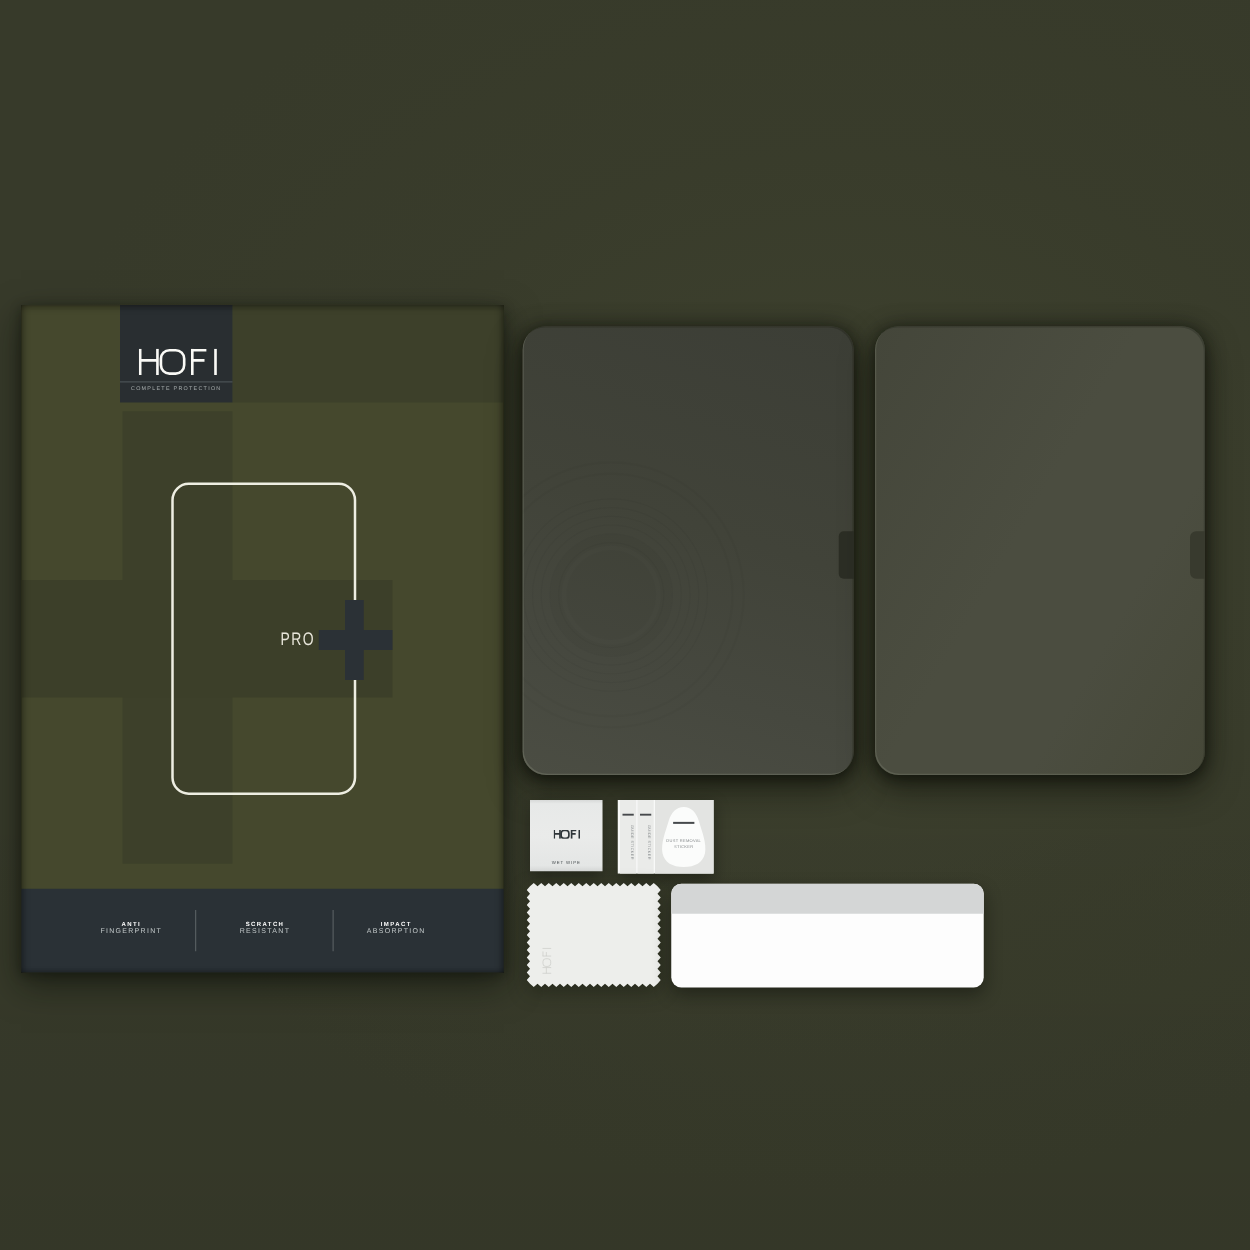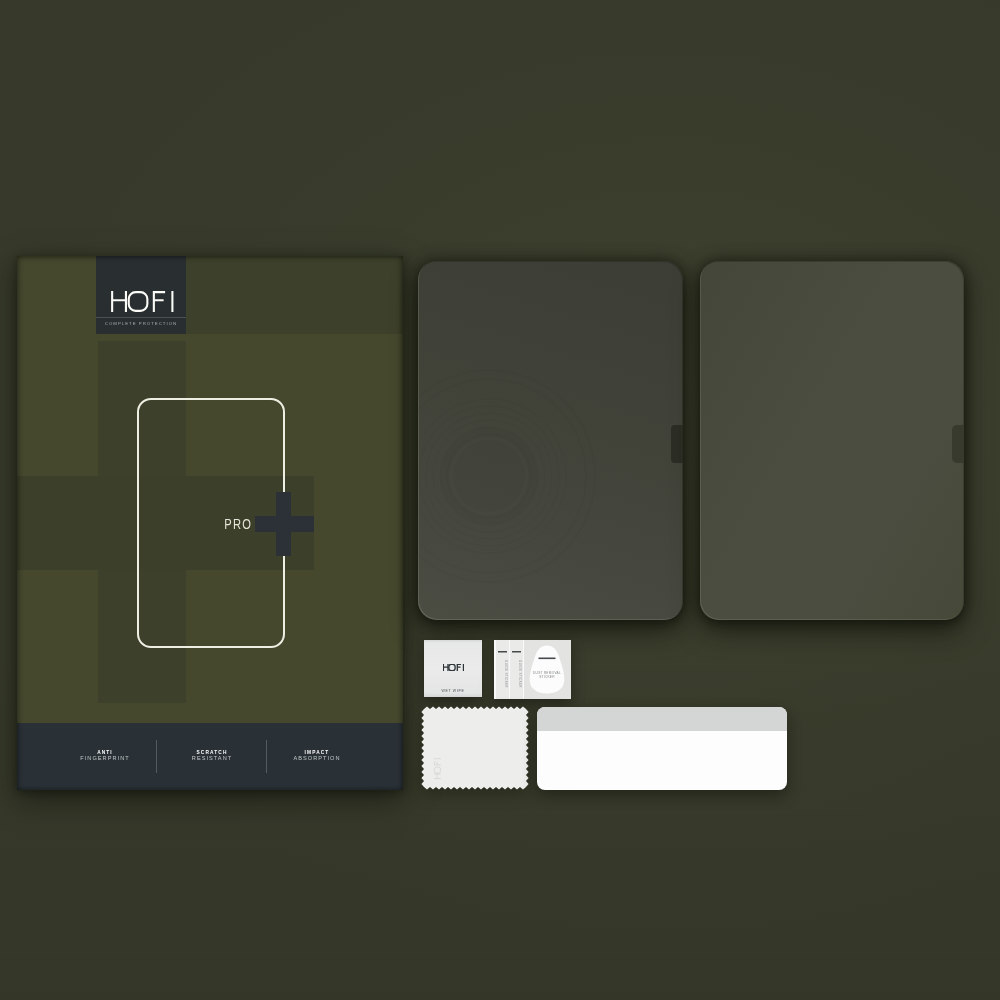--- a/index.html
+++ b/index.html
@@ -9,21 +9,21 @@
     background:
       radial-gradient(88% 70% at 67% 43%, rgba(74,78,54,.4) 0%, rgba(64,67,47,.2) 45%, rgba(0,0,0,0) 75%),
       radial-gradient(150% 130% at 50% 45%, rgba(0,0,0,0) 55%, rgba(0,0,0,.13) 100%),
       linear-gradient(180deg, rgba(0,0,0,0) 60%, rgba(0,0,0,.05) 100%),
       #373a2a;}
 </style>
 </head>
 <body>
 <div id="page">
 
-  <div class="abs" id="box" style="left:17px;top:256px;width:386px;height:534px;background:#45482d;
+  <div class="abs" id="box" style="left:17px;top:244px;width:386px;height:534px;background:#45482d;
        box-shadow:0 10px 26px rgba(10,12,7,.55), 0 2px 8px rgba(10,12,7,.4);">
     <div class="abs" style="left:0;top:0;right:0;bottom:0;
          box-shadow:inset 4px 0 5px -2px rgba(0,0,0,.3), inset -4px 0 5px -2px rgba(0,0,0,.3), inset 0 4px 5px -2px rgba(0,0,0,.28), inset 0 -3px 4px -2px rgba(0,0,0,.22);z-index:9;pointer-events:none;"></div>
 
     <div class="abs" style="left:169px;top:0;width:217px;height:78px;background:#3d402a;"></div>
 
     <div class="abs" style="left:81px;top:85px;width:88px;height:362px;background:#3d402a;"></div>
 
     <div class="abs" style="left:0;top:220px;width:297px;height:94px;background:#3c3f29;"></div>
 

